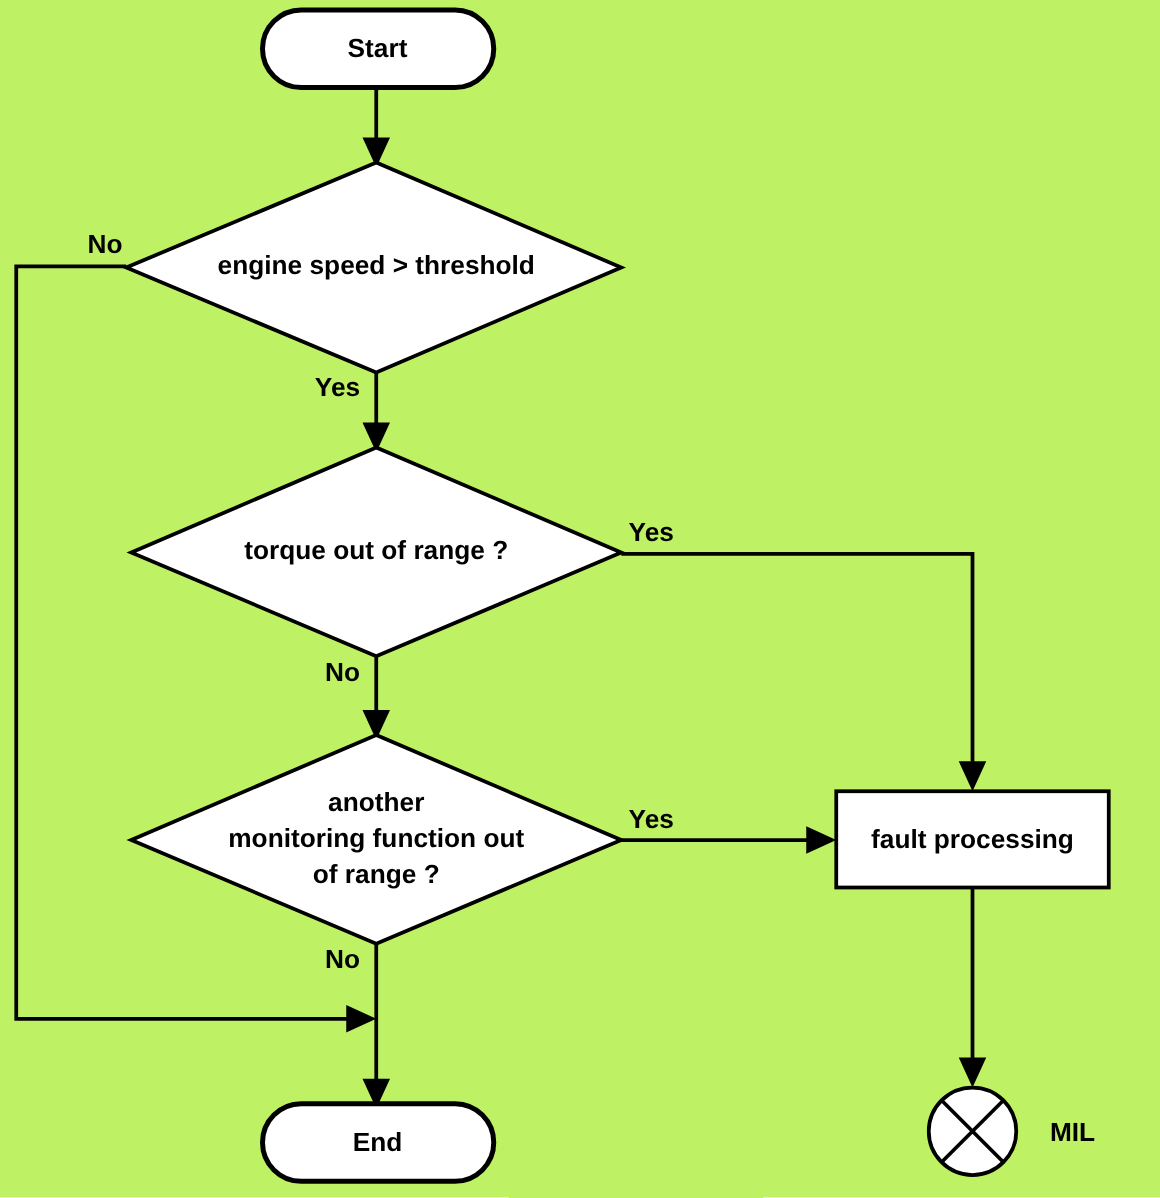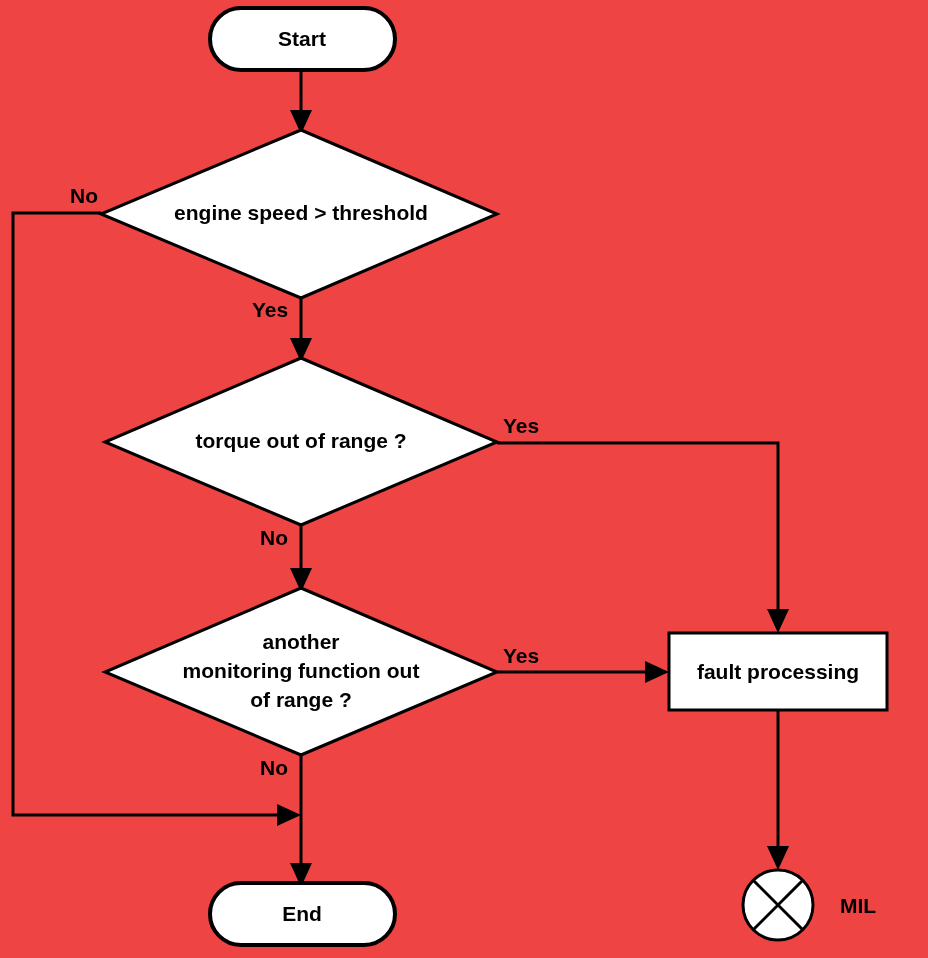--- a/index.html
+++ b/index.html
@@ -4,21 +4,21 @@
 <style>
   html, body {
     margin: 0;
     padding: 0;
     background: #ffffff;
   }
   #canvas {
     position: relative;
     width: 928px;
     height: 958px;
-    background: #ef4444;
+    background: #bef264;
     overflow: hidden;
     font-family: "Liberation Sans", sans-serif;
   }
   #flow-svg {
     position: absolute;
     left: 0;
     top: 0;
     width: 928px;
     height: 958px;
   }

